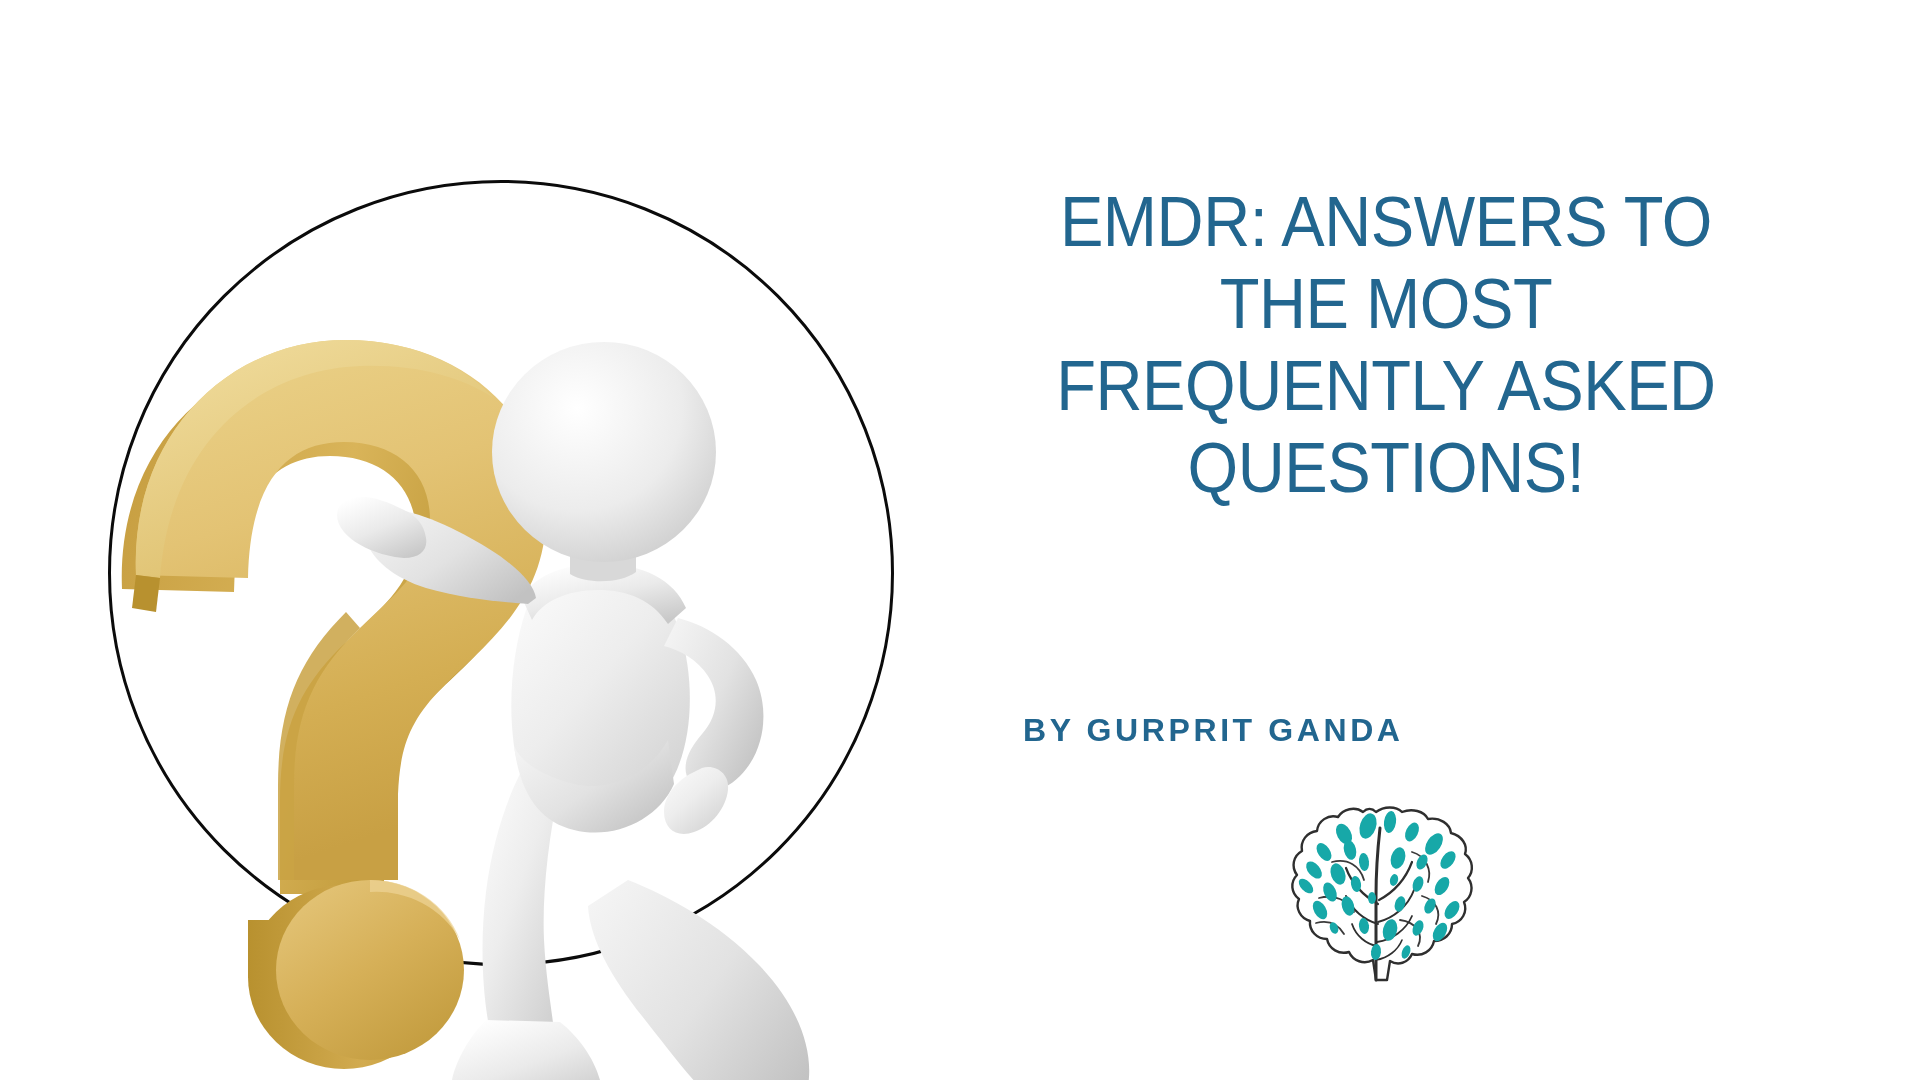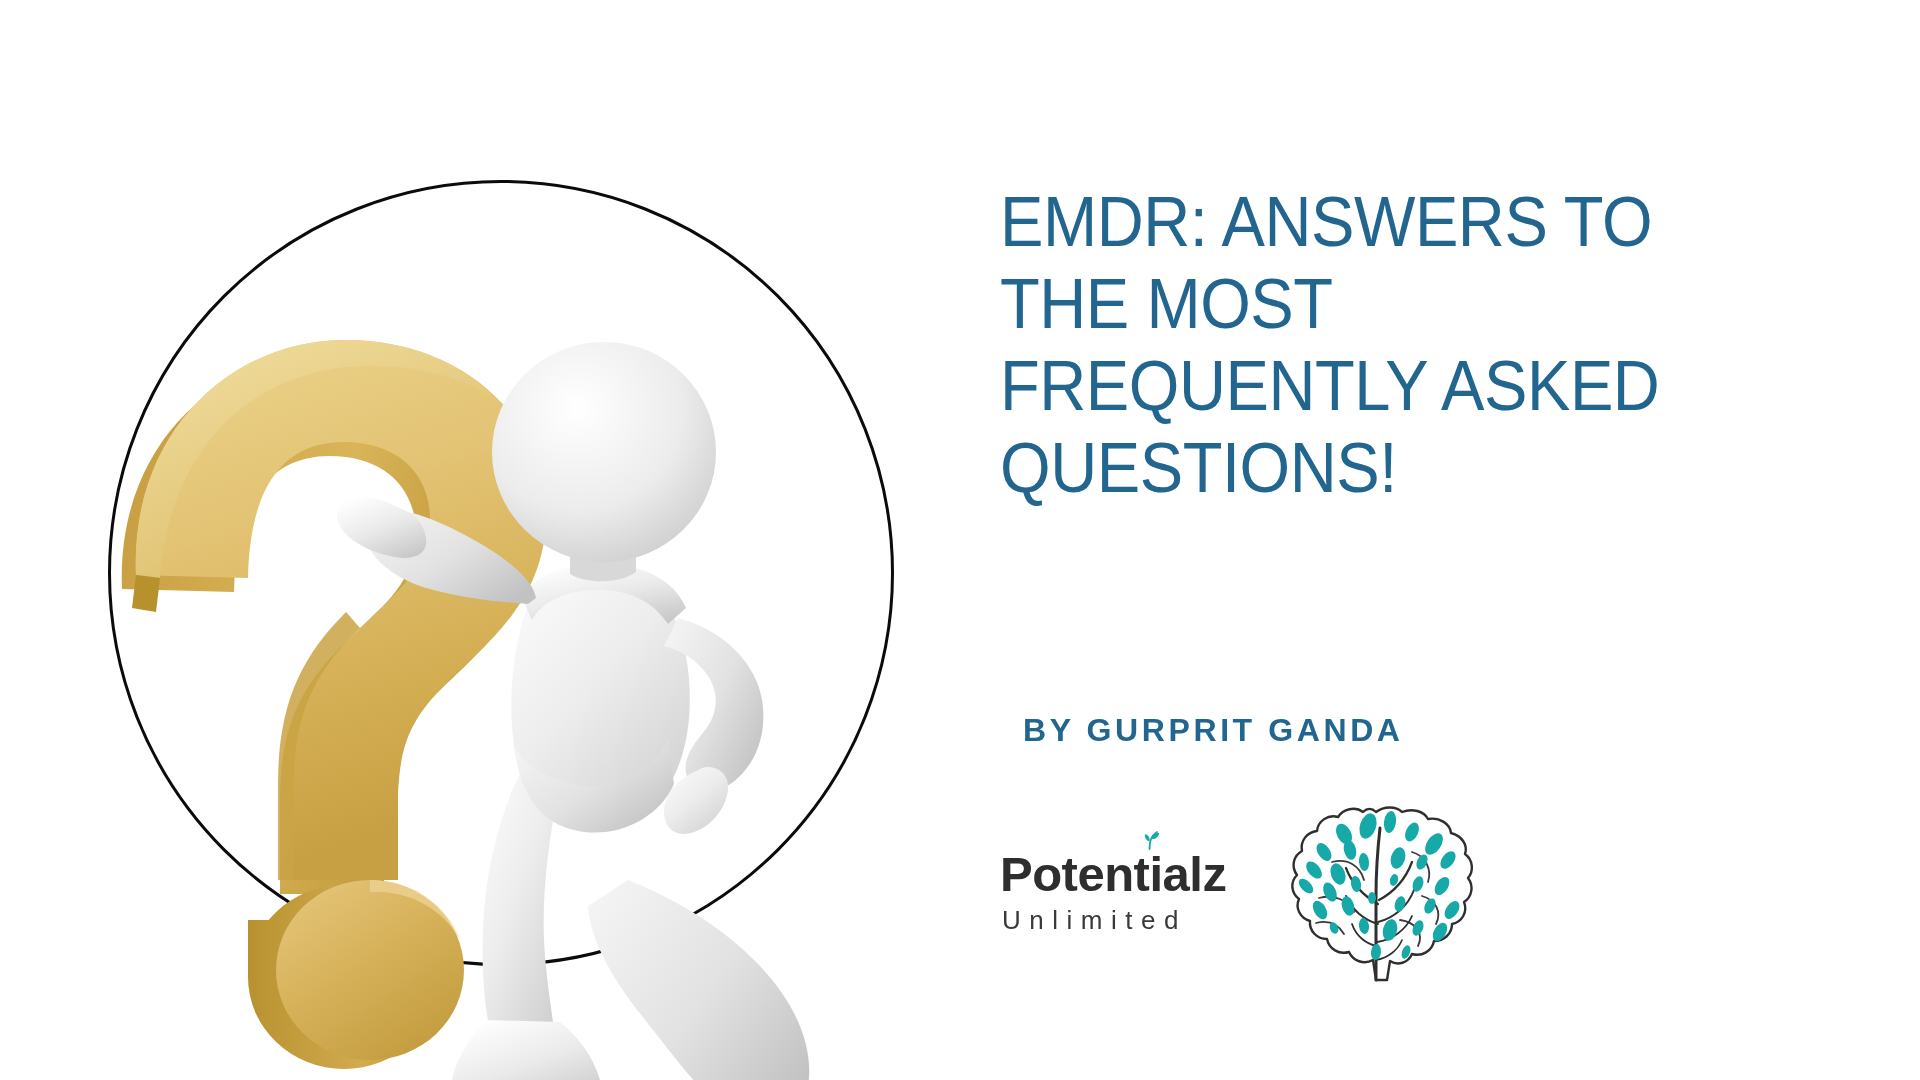--- a/index.html
+++ b/index.html
@@ -46,20 +46,21 @@
     overflow: visible;
   }
 
   
   .content {
     position: absolute;
     left: 1000px;
     top: 0;
     width: 860px;
     height: 1080px;
+    text-align: center;
   }
 
   .headline {
     position: absolute;
     top: 182px;
     left: 0;
     width: 830px;
     margin: 0;
     color: #22668f;
     font-family: "Liberation Sans", sans-serif;
@@ -322,31 +323,20 @@
   </div>
 
   <div class="content">
 
     <h1 class="headline">EMDR: ANSWERS TO THE MOST FREQUENTLY ASKED QUESTIONS!</h1>
 
     <p class="byline">BY GURPRIT GANDA</p>
 
     <div class="logo">
 
-      <div class="logo-text">
-        <div class="logo-word">
-          <span>Potentialz</span>
-          <svg class="leaf-mark" viewBox="0 0 28 22">
-            <path d="M13.5 21 C13.5 13, 15 8, 21 4" stroke="#17a8a8" stroke-width="1.8" fill="none" stroke-linecap="round"></path>
-            <path d="M13.4 13.5 C10.4 12.4, 8.4 9.6, 8.9 6.2 C12.2 6.6, 14.2 9.4, 13.4 13.5 Z" fill="#17a8a8"></path>
-            <path d="M15.2 11.2 C16.0 7.6, 19.0 5.0, 23.2 4.8 C23.0 8.8, 19.6 11.6, 15.2 11.2 Z" fill="#17a8a8"></path>
-          </svg>
-        </div>
-        <div class="logo-sub">Unlimited</div>
-      </div>
 
       <svg class="brain-mark" viewBox="0 0 205 190">
 
         <path d="M 104 12
                  C 112 6, 124 6, 130 12
                  C 140 8, 152 11, 156 19
                  C 168 17, 178 24, 179 33
                  C 190 36, 196 45, 193 54
                  C 201 60, 202 71, 196 78
                  C 202 86, 200 97, 192 102

